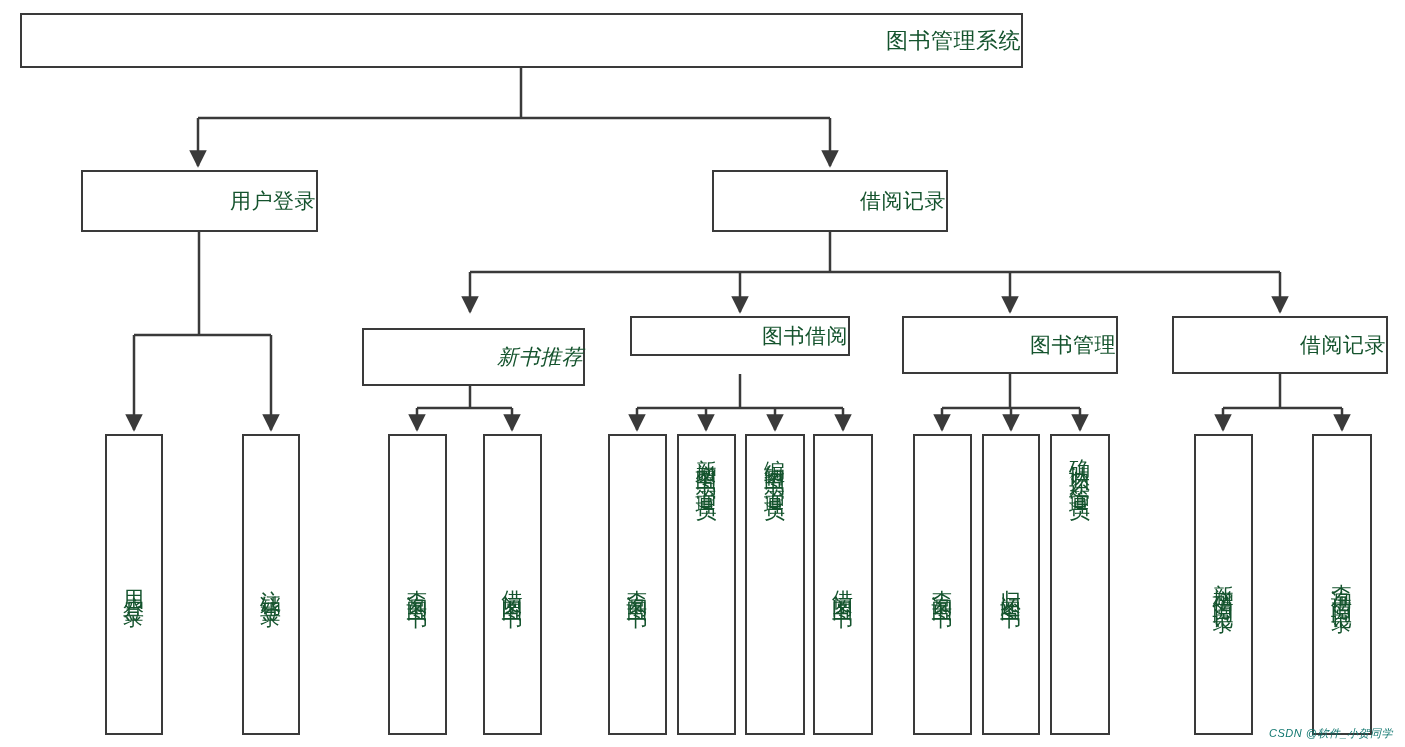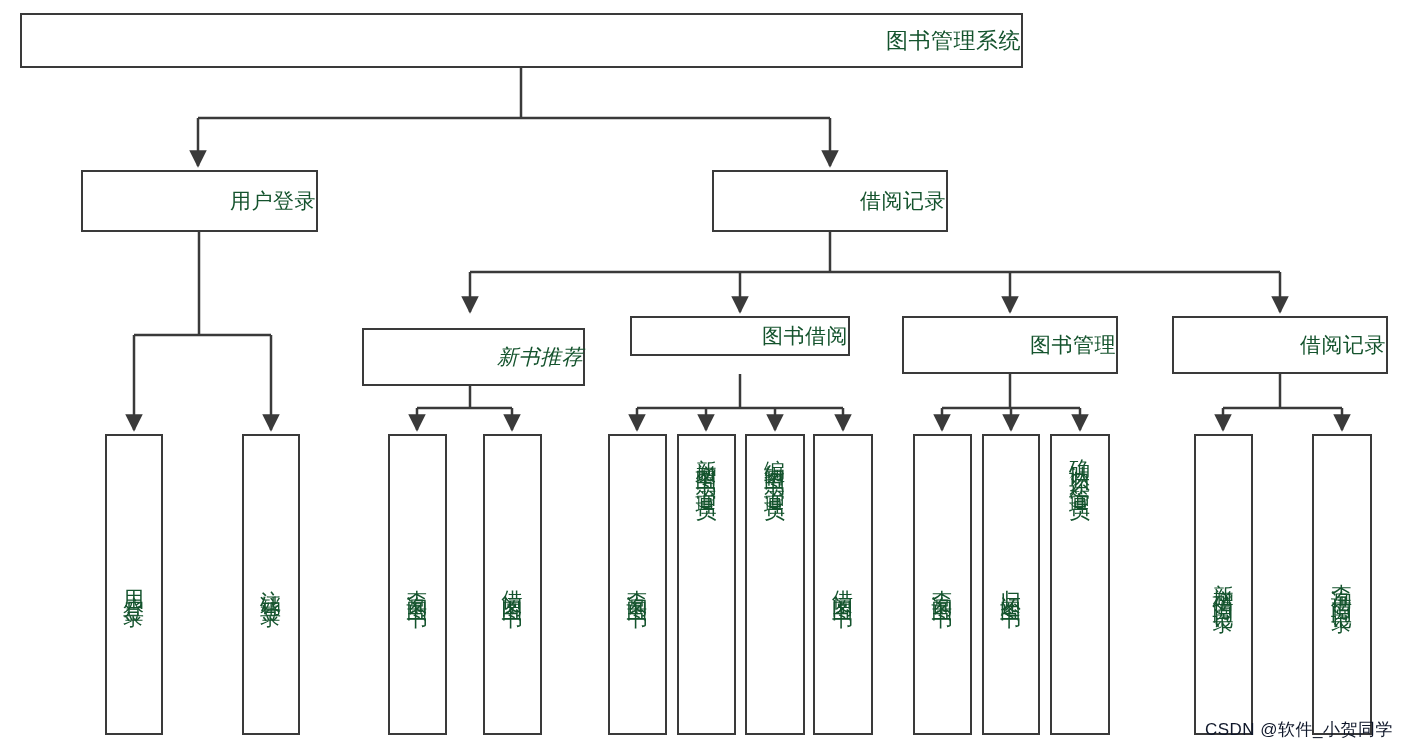--- a/index.html
+++ b/index.html
@@ -66,25 +66,26 @@
     margin: 0 auto;
   }
   .node.leaf.center {
     align-items: center;
     padding-top: 0;
   }
   #watermark {
     position: absolute;
     right: 12px;
     bottom: 6px;
-    font-size: 17px;
-    color: #0f172a;
+    font-size: 11px;
+    color: #0f766e;
     z-index: 3;
     white-space: nowrap;
     letter-spacing: 0.5px;
+    font-style: italic;
   }
 </style>
 </head>
 <body>
 
 <div id="canvas">
 
   <svg id="edges" viewBox="0 0 1405 747" xmlns="http://www.w3.org/2000/svg">
     <defs>
       <marker id="arrow" viewBox="0 0 10 10" refX="9" refY="5" markerWidth="7" markerHeight="7" orient="auto-start-reverse">

